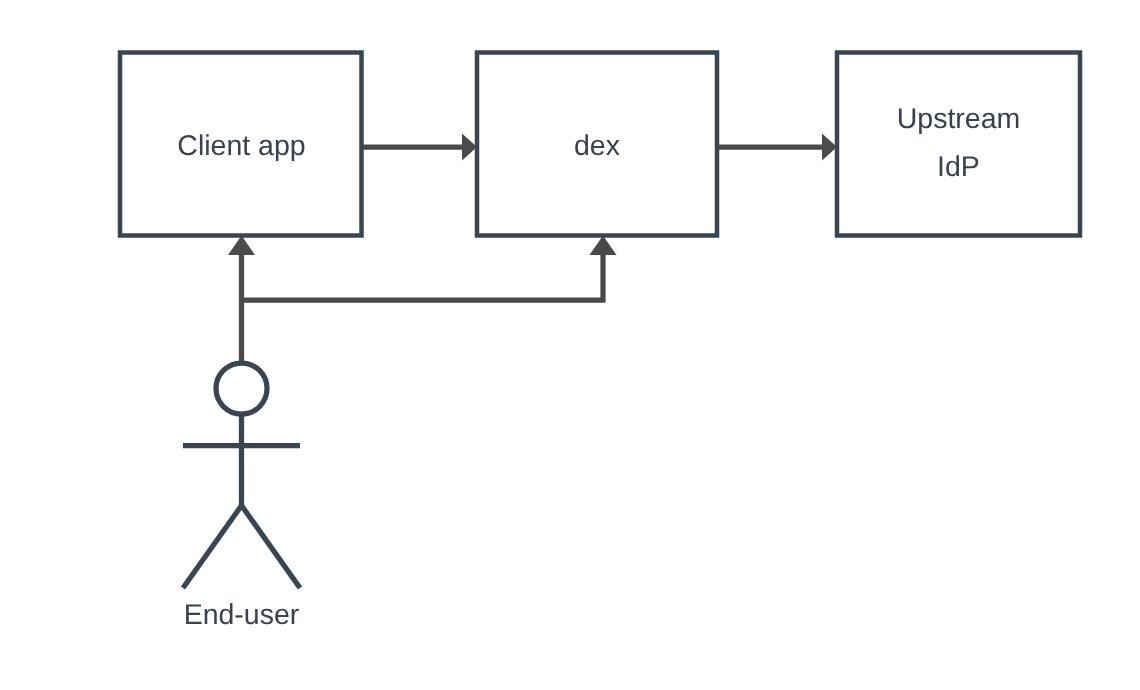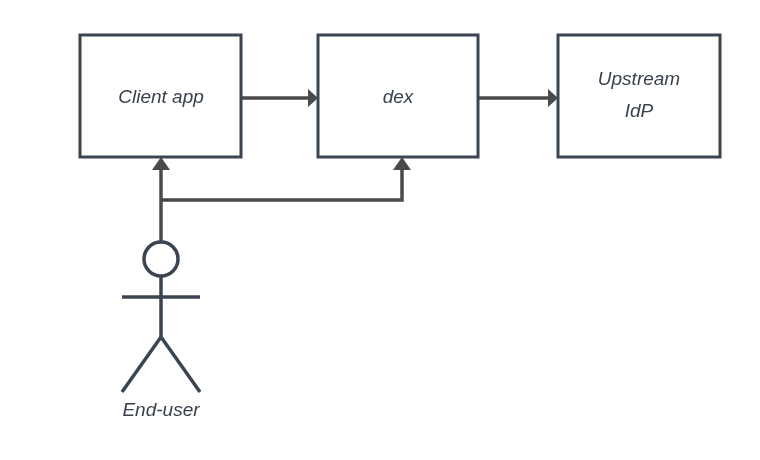--- a/index.html
+++ b/index.html
@@ -12,21 +12,20 @@
     font-family: "Liberation Sans", sans-serif;
     width: 760px;
     height: 460px;
     overflow: hidden;
   }
   #diagram-canvas {
     position: relative;
     width: 760px;
     height: 460px;
     background: #ffffff;
-    font-style: italic;
   }
   #diagram-svg {
     position: absolute;
     top: 0;
     left: 0;
     width: 760px;
     height: 460px;
     display: block;
   }
   .node-box {

